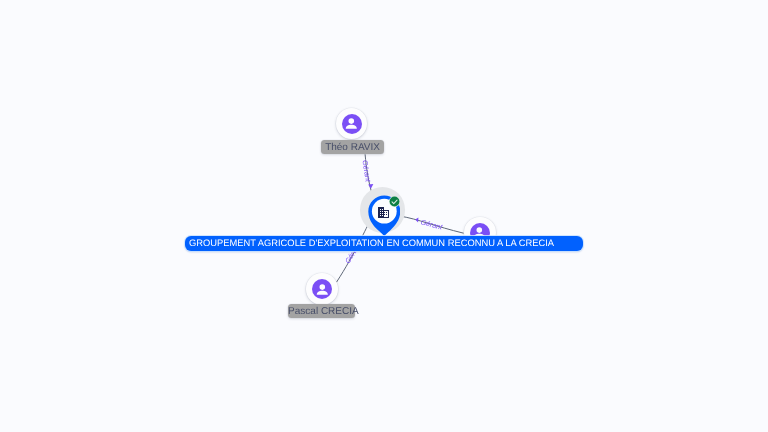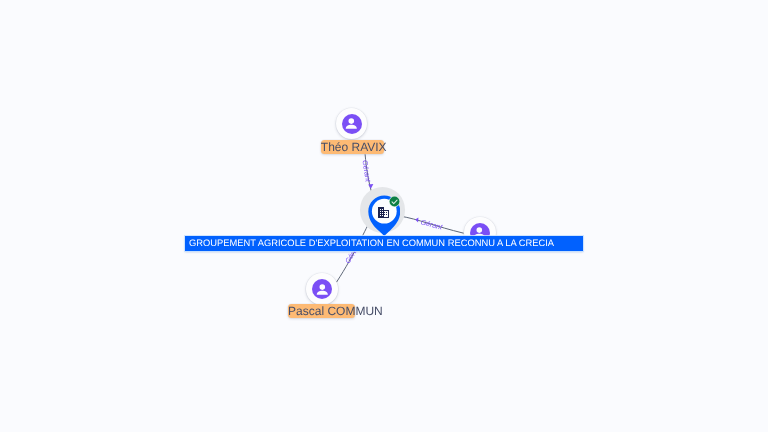--- a/index.html
+++ b/index.html
@@ -10,29 +10,29 @@
   .layer{position:absolute;left:0;top:0;width:768px;height:432px;}
 
   
   .person{position:absolute;width:31.7px;height:31.7px;border-radius:50%;
      background:#fdfdfe;box-shadow:0 1px 3px rgba(45,55,85,.20),0 0 0 .6px rgba(60,70,100,.07);
      display:flex;align-items:center;justify-content:center;}
   .person .inner{width:20px;height:20px;border-radius:50%;background:#7b4ff5;
      display:flex;align-items:center;justify-content:center;}
   .person .inner svg{display:block;}
 
-  .nlabel{position:absolute;background:#fdba74;border-radius:3.5px;
+  .nlabel{position:absolute;background:#a3a3a3;border-radius:3.5px;
      box-shadow:0 1px 2.5px rgba(45,55,85,.16),0 0 0 .6px rgba(70,80,110,.055);
-     font-size:12px;color:#474e68;line-height:15.3px;height:14.2px;
+     font-size:10px;color:#474e68;line-height:15.3px;height:14.2px;
      padding:0;box-sizing:border-box;white-space:nowrap;text-align:center;}
 
   
   .pin-halo{position:absolute;border-radius:50%;background:#e4e6e9;}
   .pin{position:absolute;}
-  .banner{position:absolute;background:#0161fe;color:#fff;border-radius:0;
+  .banner{position:absolute;background:#0161fe;color:#fff;border-radius:6px;
      font-size:9.35px;line-height:14.3px;height:14.3px;white-space:nowrap;
      padding:0 0 0 3.8px;width:398.4px;box-sizing:border-box;
      box-shadow:0 0 0 1px rgba(200,226,255,.85),0 1px 2px rgba(10,60,160,.30);}
 </style>
 </head>
 <body>
 
 <div id="stage">
 
   <svg class="layer" viewBox="0 0 768 432" xmlns="http://www.w3.org/2000/svg">
@@ -76,21 +76,21 @@
   </div>
 
   <div class="person" style="left:306.2px;top:273px;">
     <span class="inner">
       <svg width="14.6" height="14.6" viewBox="0 0 24 24" fill="#fdfdff">
         <circle cx="12" cy="8.4" r="4.6"></circle>
         <path d="M2.9 21.1c0-4.55 4.05-6.7 9.1-6.7s9.1 2.15 9.1 6.7z"></path>
       </svg>
     </span>
   </div>
-  <div class="nlabel" style="left:288.1px;top:303.5px;width:67.4px;">Pascal COMMUN</div>
+  <div class="nlabel" style="left:288.1px;top:303.5px;width:67.4px;">Pascal CRECIA</div>
 
   <div class="pin-halo" style="left:359.8px;top:187.4px;width:45.6px;height:45.6px;"></div>
   <div class="pin" style="left:367.8px;top:195.2px;">
     <svg width="32.6" height="42" viewBox="0 0 32.6 42" xmlns="http://www.w3.org/2000/svg">
       <path d="M16.3 0.4 C7.46 0.4 0.3 7.56 0.3 16.4 C0.3 26.2 7.4 32.6 11.6 36.6 C13.9 38.9 15.5 40.1 16.3 41.5 C17.1 40.1 18.7 38.9 21.0 36.6 C25.2 32.6 32.3 26.2 32.3 16.4 C32.3 7.56 25.14 0.4 16.3 0.4 Z" fill="#0161fe"></path>
       <circle cx="16.3" cy="16.2" r="12.4" fill="#fbfdff"></circle>
     </svg>
     <span style="position:absolute;left:10.4px;top:9.7px;">
       <svg width="11.3" height="10.6" viewBox="0 0 11.3 10.6" shape-rendering="crispEdges">
         <g fill="#1c2450">

